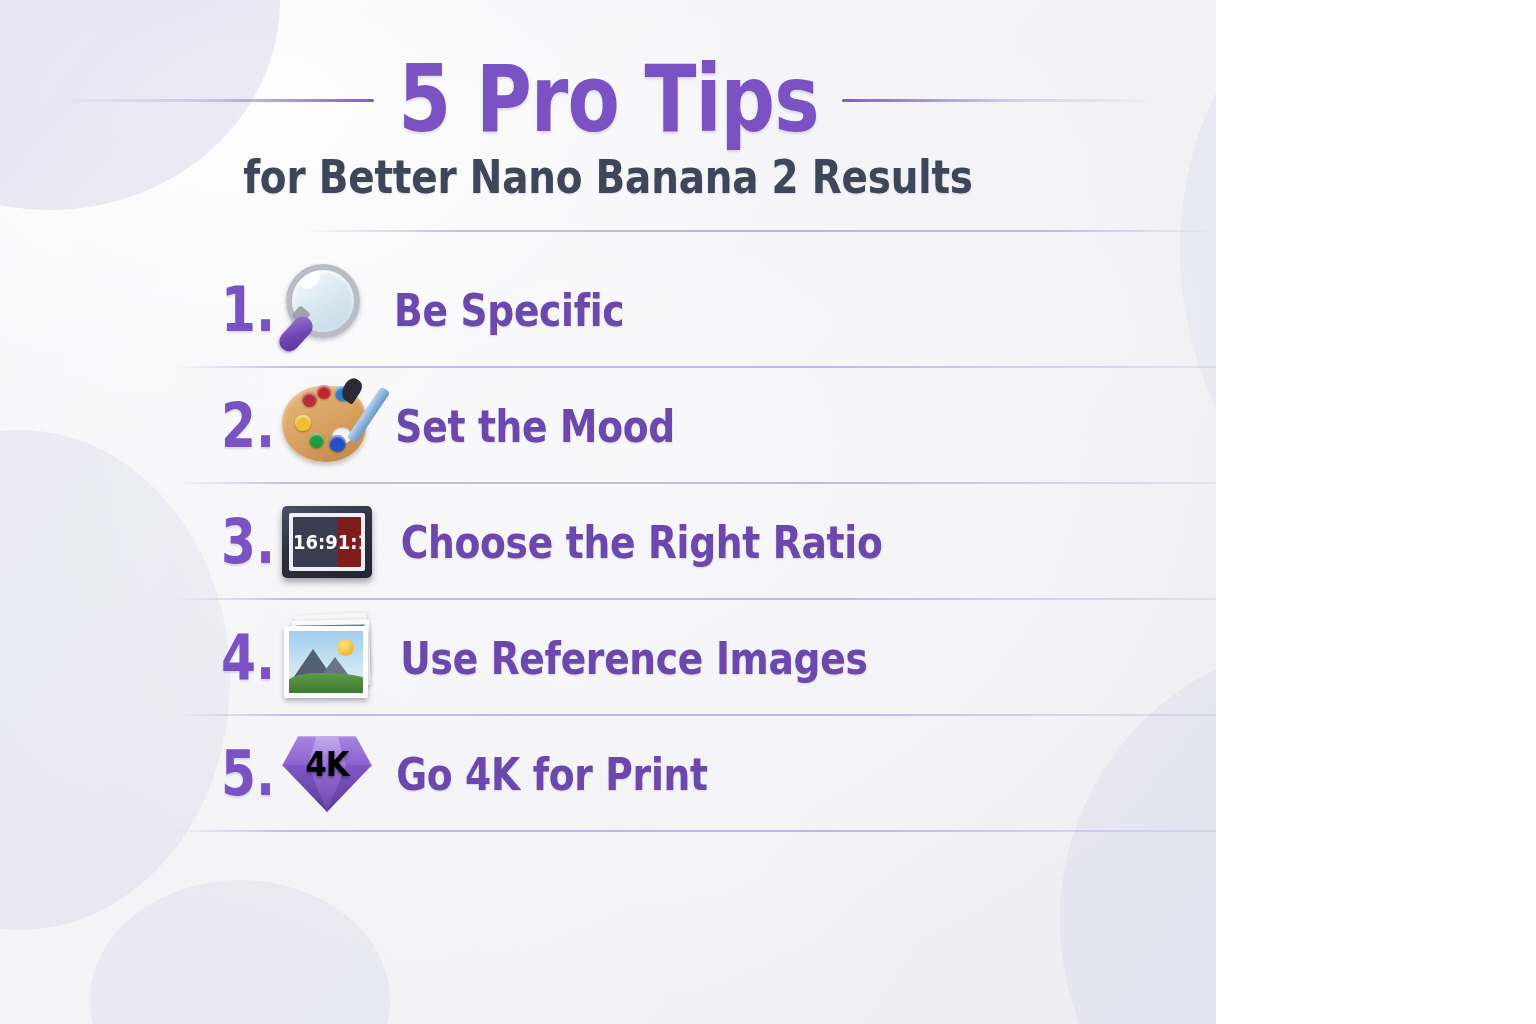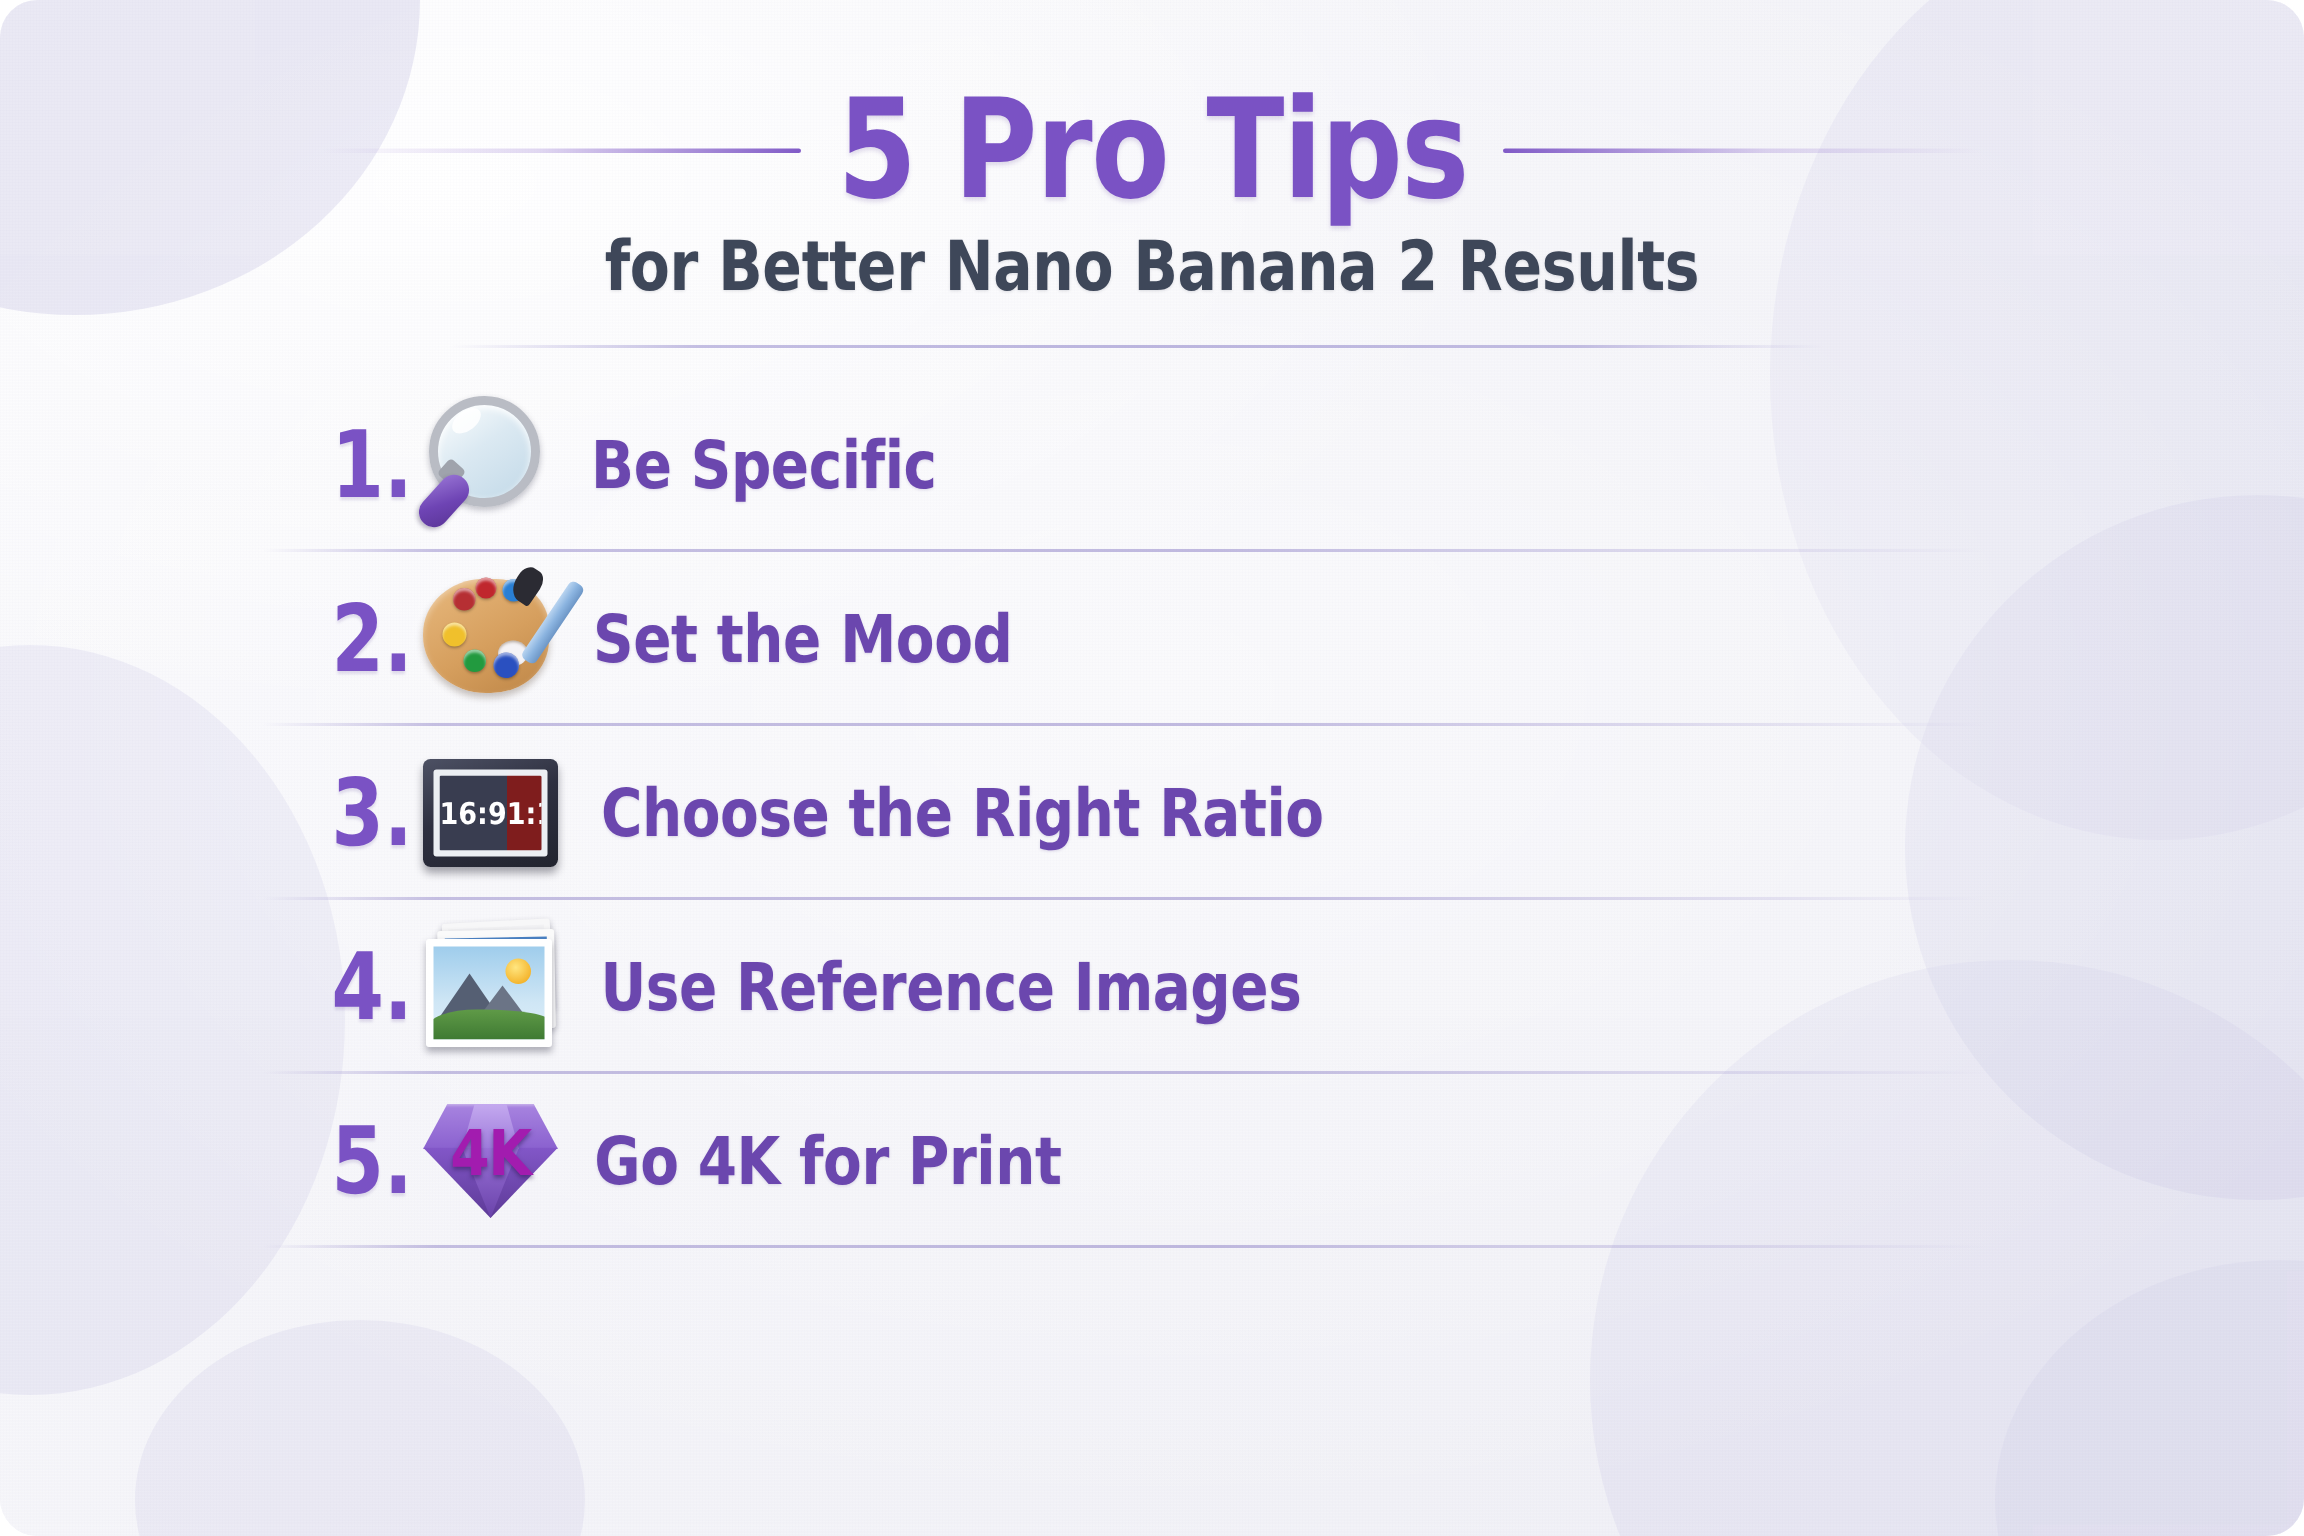--- a/index.html
+++ b/index.html
@@ -3,26 +3,25 @@
 <meta charset="utf-8">
 <style>
   html, body {
     margin: 0;
     padding: 0;
     background: #ffffff;
   }
 
   #canvas {
     position: relative;
-    width: 1536px;
+    width: 1216px;
     height: 1024px;
     overflow: hidden;
     background: #f6f6fa;
     font-family: "Liberation Sans", sans-serif;
-    border-radius: 25px;
   }
 
   
   .bg-base {
     position: absolute;
     inset: 0;
     background:
       radial-gradient(ellipse 70% 55% at 20% 12%, #ffffff 0%, rgba(255,255,255,0) 65%),
       linear-gradient(125deg, #fbfbfd 0%, #f5f5f9 40%, #f2f2f7 72%, #eeeef5 100%);
   }
@@ -371,22 +370,22 @@
     width: 38px; height: 47px;
     background: linear-gradient(180deg, #9a72d8 0%, #6a43aa 100%);
     clip-path: polygon(0% 0%, 100% 0%, 50% 100%);
   }
   .gem-text {
     left: 0; top: 8px;
     width: 90px;
     text-align: center;
     font-family: "DejaVu Sans Condensed", "Liberation Sans Narrow", "Liberation Sans", sans-serif;
     font-weight: 700;
-    font-size: 42px;
-    color: #a21caf;
+    font-size: 34px;
+    color: #000000;
     text-shadow: 0 2px 3px rgba(50,30,90,.55);
     letter-spacing: -1px;
     z-index: 5;
   }
 </style>
 </head>
 <body>
 
 <div id="canvas">
 

